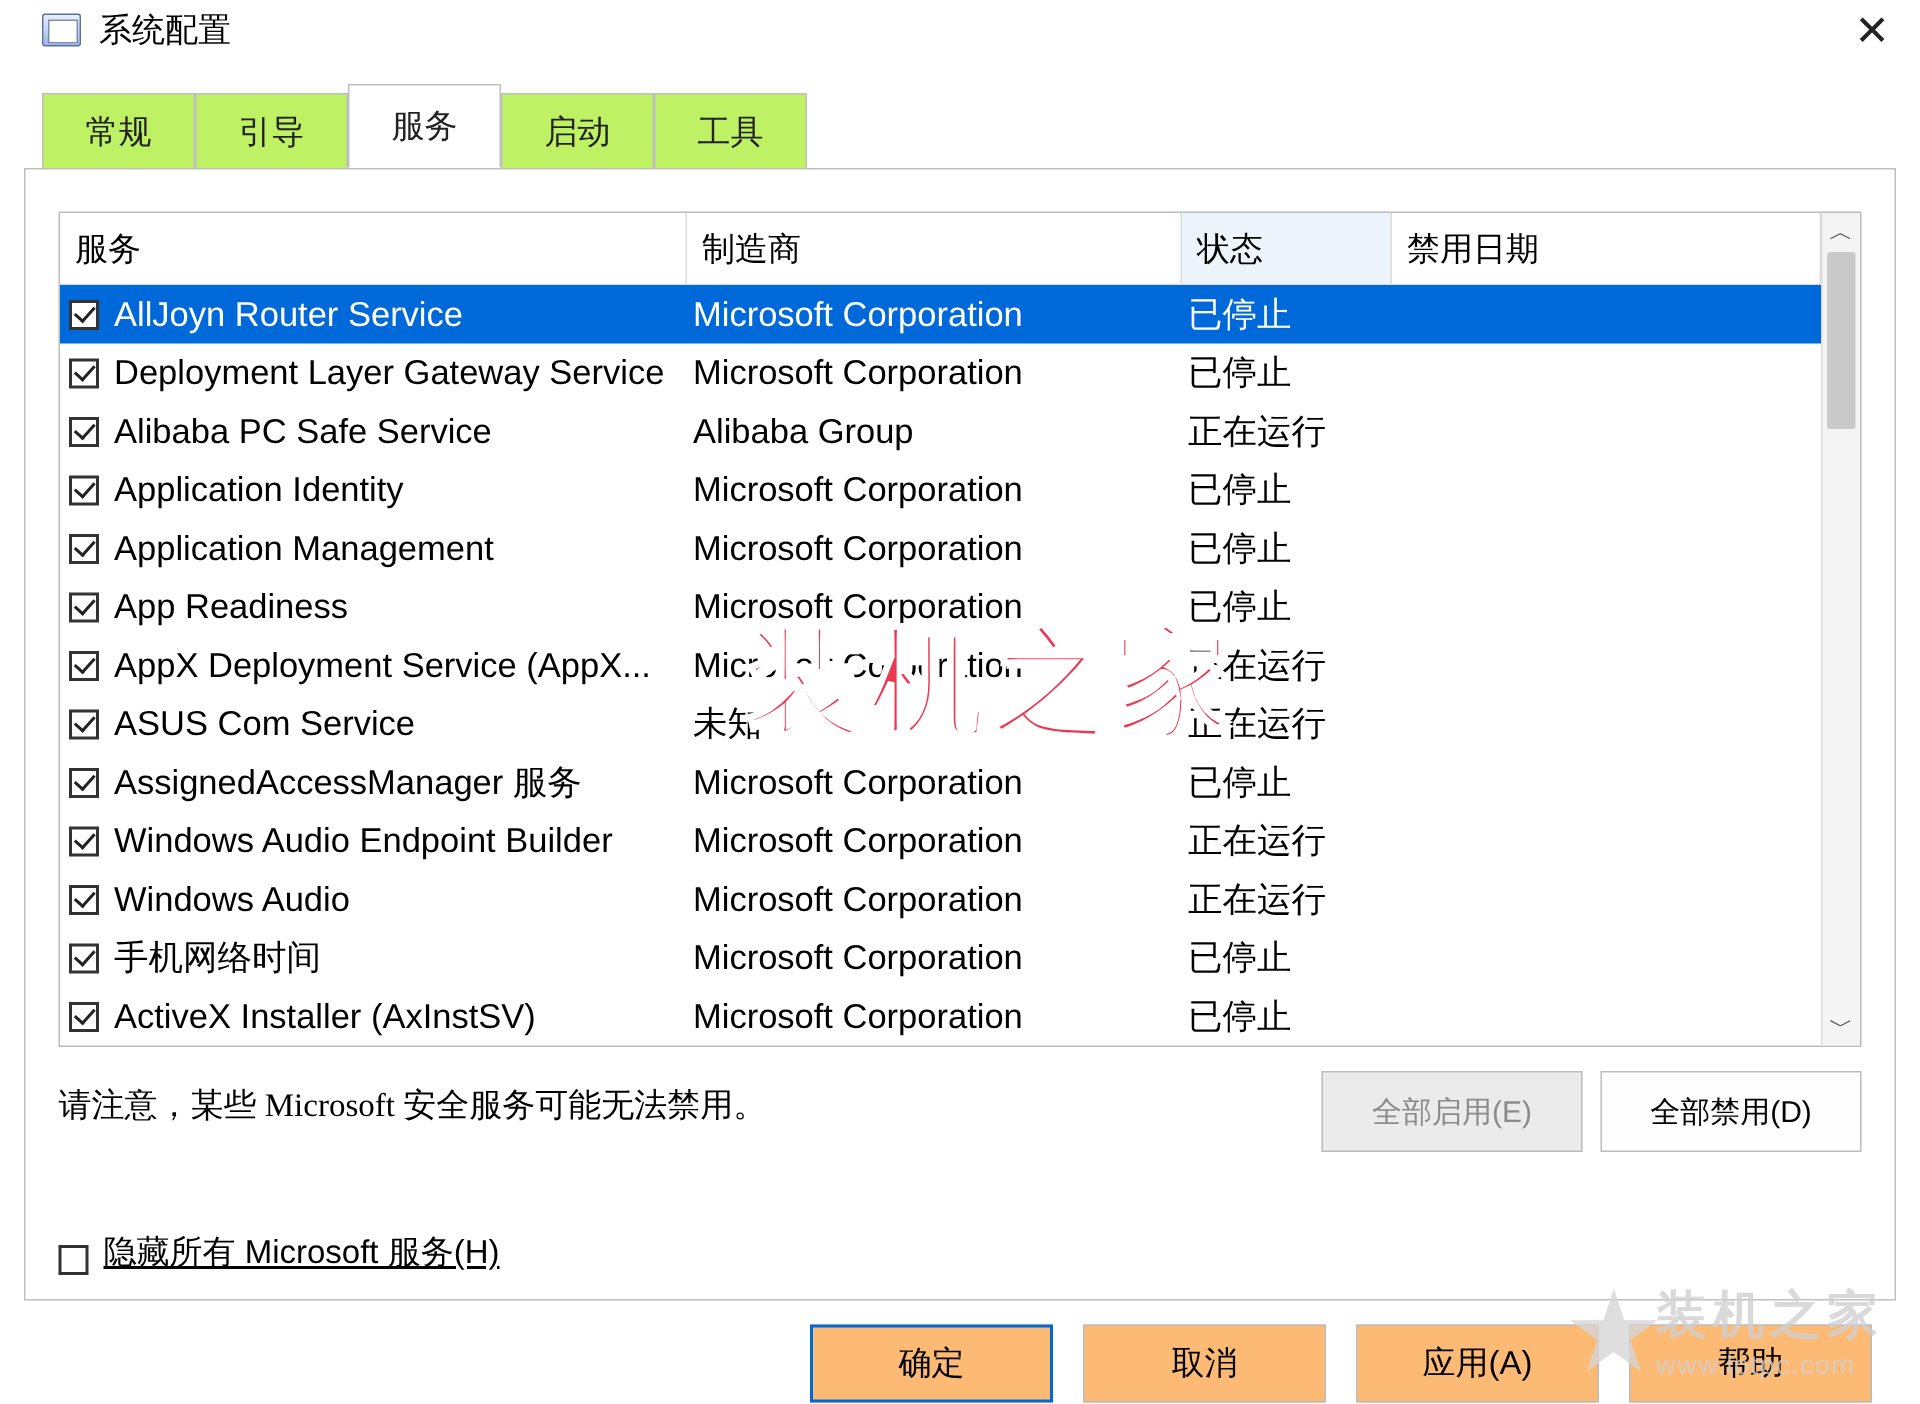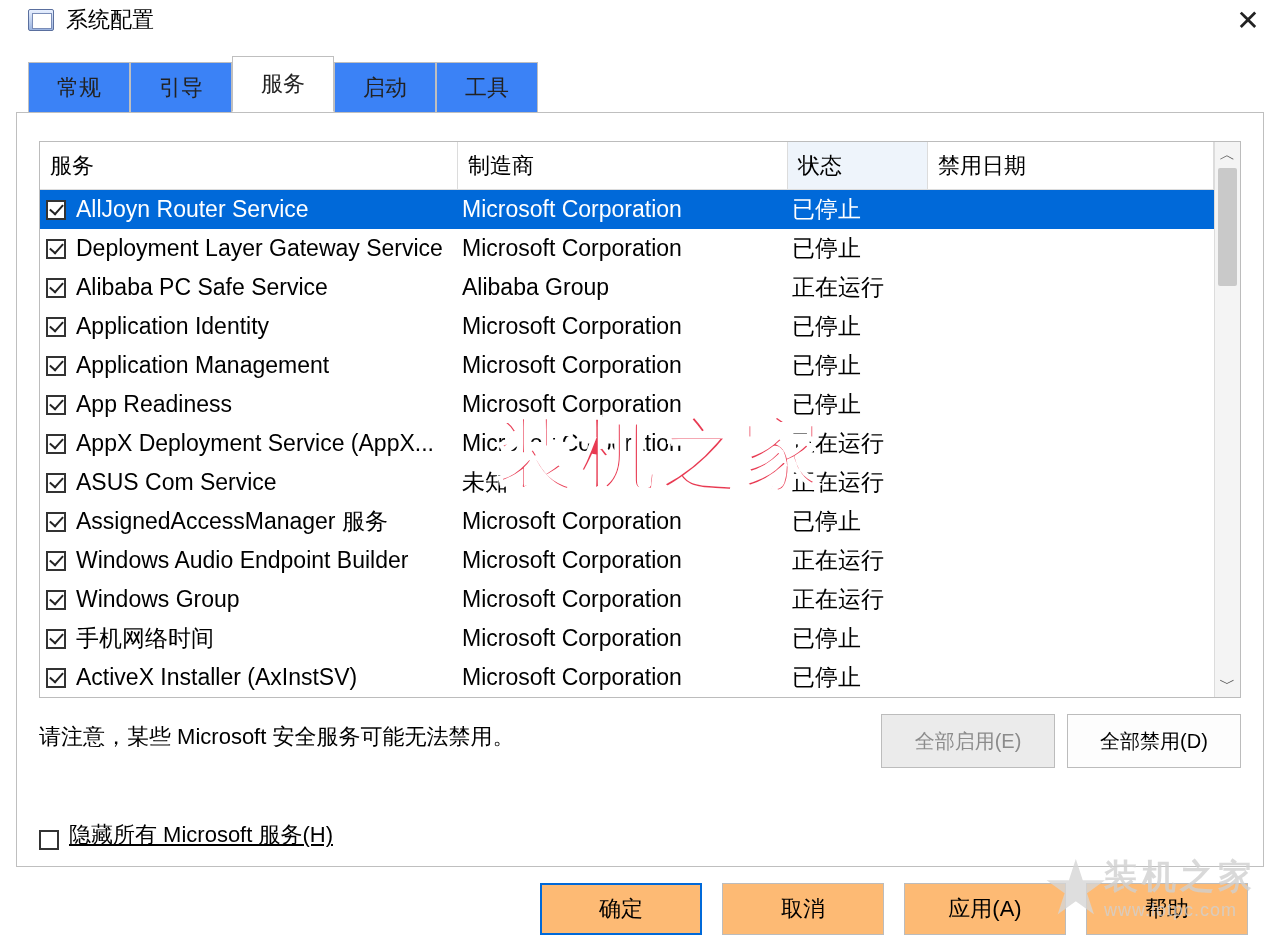--- a/index.html
+++ b/index.html
@@ -35,21 +35,21 @@
     display: flex; align-items: flex-end;
     margin: 22px 0 0 28px;
     height: 50px;
     position: relative;
   }
   .tab {
     padding: 10px 28px 10px 28px;
     font-size: 22px;
     border: 1px solid #bfbfbf;
     border-bottom: none;
-    background: #3b82f6;
+    background: #bef264;
     margin-right: 0;
     position: relative; top: 1px;
     cursor: pointer;
     color:#222;
   }
   .tab.active {
     background: #ffffff;
     border-bottom: 1px solid #ffffff;
     z-index: 2;
     top: 0;
@@ -132,21 +132,21 @@
   .vscroll .thumb{
     position:absolute; left:3px; right:3px; top:0; height:118px;
     background:#c9c9c9; border-radius:2px;
   }
 
   .below-table{
     display:flex; align-items:flex-start;
     margin-top: 16px;
     gap: 12px;
   }
-  .note { font-size:22px; padding-top:8px; flex:1;}
+  .note { font-size:22px; padding-top:8px; flex:1;font-family:Liberation Serif, serif;}
   .btn {
     height: 54px; min-width: 174px;
     border:1px solid #bcbcbc; background:#fdfdfd;
     font-size:20px; padding: 0 22px;
     cursor:pointer;
     display:flex;align-items:center;justify-content:center;
   }
   .btn.disabled{ background:#ebebeb; color:#8b8b8b; cursor:default;}
 
   .hide-ms {
@@ -311,21 +311,21 @@
                 <span class="chk checked"></span>
                 <span>Windows Audio Endpoint Builder</span>
               </div>
               <div class="cell c-mfr">Microsoft Corporation</div>
               <div class="cell c-state">正在运行</div>
               <div class="cell c-date"></div>
             </div>
             <div class="row">
               <div class="cell c-svc">
                 <span class="chk checked"></span>
-                <span>Windows Group</span>
+                <span>Windows Audio</span>
               </div>
               <div class="cell c-mfr">Microsoft Corporation</div>
               <div class="cell c-state">正在运行</div>
               <div class="cell c-date"></div>
             </div>
             <div class="row">
               <div class="cell c-svc">
                 <span class="chk checked"></span>
                 <span>手机网络时间</span>
               </div>

